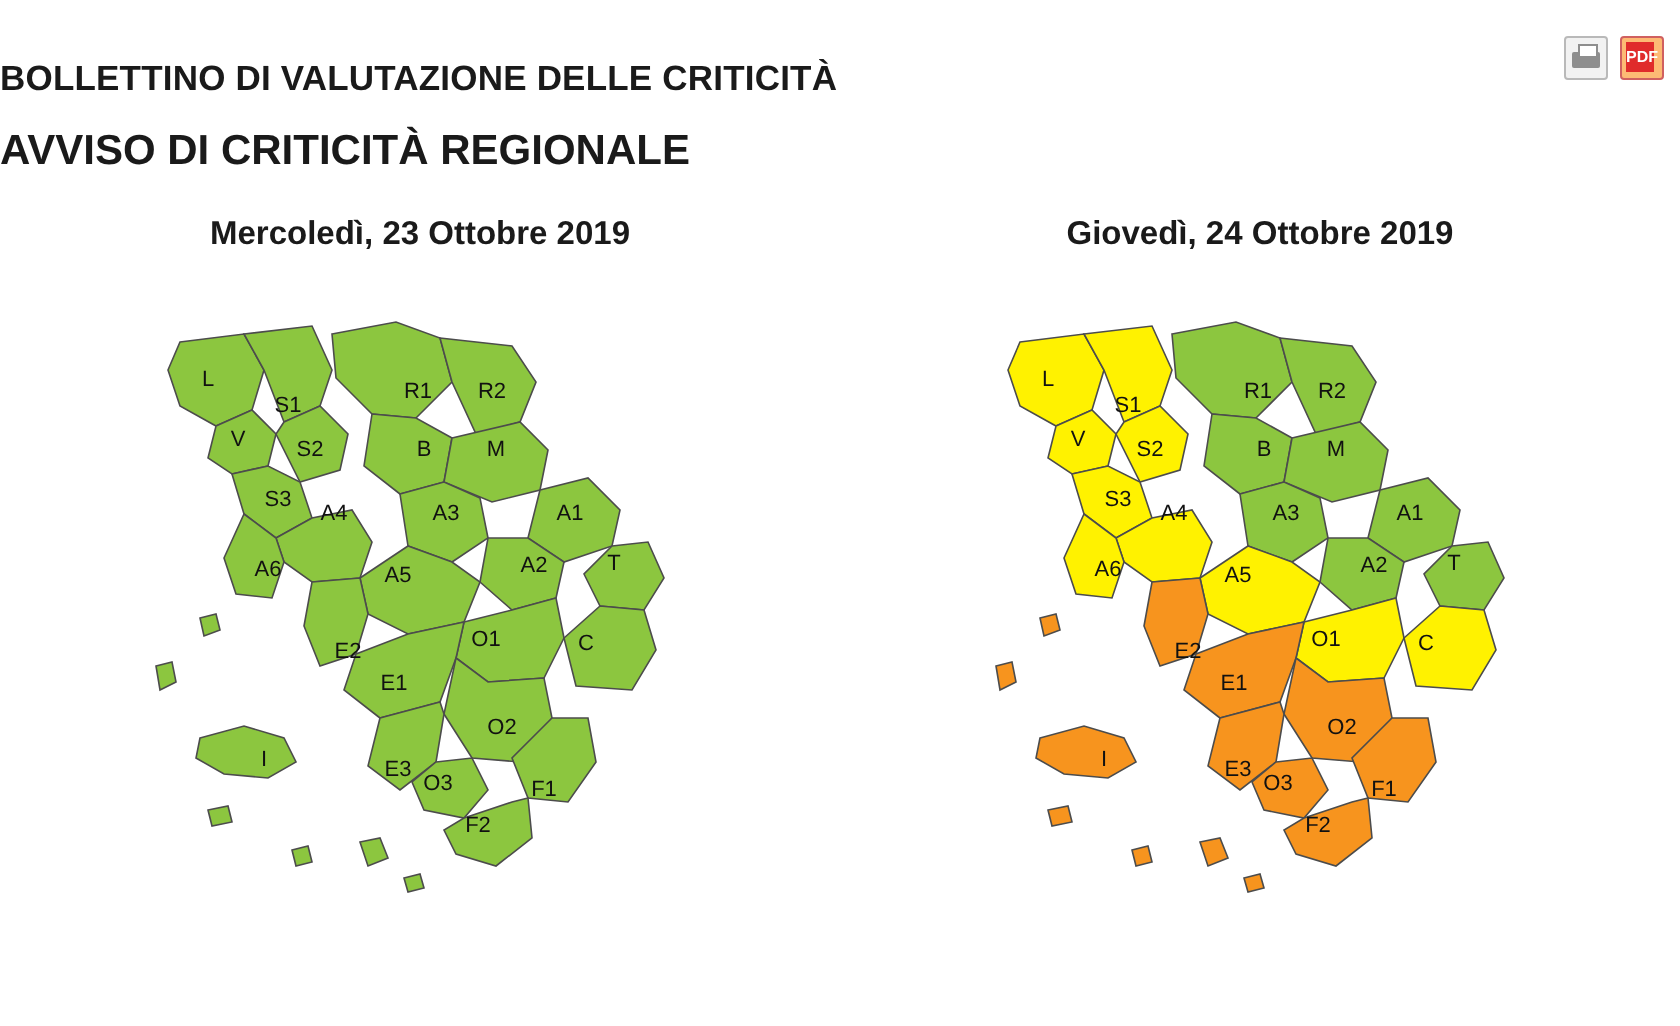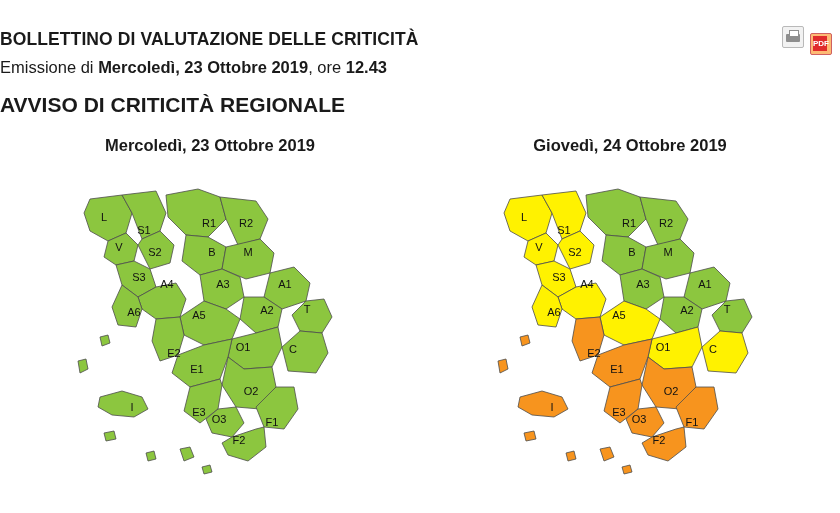--- a/index.html
+++ b/index.html
@@ -97,21 +97,20 @@
     width: 20px;
     height: 20px;
     border: 1px solid #b9b9b9;
     background: #f2f2f2;
     position: relative;
     border-radius: 2px;
   }
   .icon-box.pdf {
     background: #fdba74;
     border-color: #d06060;
-    margin-top: 15px;
   }
   .icon-print::before {
     content: "";
     position: absolute;
     left: 3px; top: 7px;
     width: 14px; height: 8px;
     background: #8e8e8e;
     border-radius: 1px;
   }
   .icon-print::after {
@@ -142,23 +141,20 @@
   <div class="icons">
     <div class="icon-box icon-print"></div>
     <div class="icon-box pdf">
       <span class="icon-pdf-mark">PDF</span>
     </div>
   </div>
 
   <div class="header">
     <div class="title-main">BOLLETTINO DI VALUTAZIONE DELLE CRITICITÀ</div>
 
-    <div class="line-emission">
-      <span>Emissione di </span><b>Mercoledì, 23 Ottobre 2019</b><span>, ore </span><b>12.43</b>
-    </div>
 
     <div class="title-sub">AVVISO DI CRITICITÀ REGIONALE</div>
 
   </div>
 
   <div class="maps">
 
     <div class="map-block">
       <div class="map-caption">Mercoledì, 23 Ottobre 2019</div>
       <div class="map-svg-wrap">

